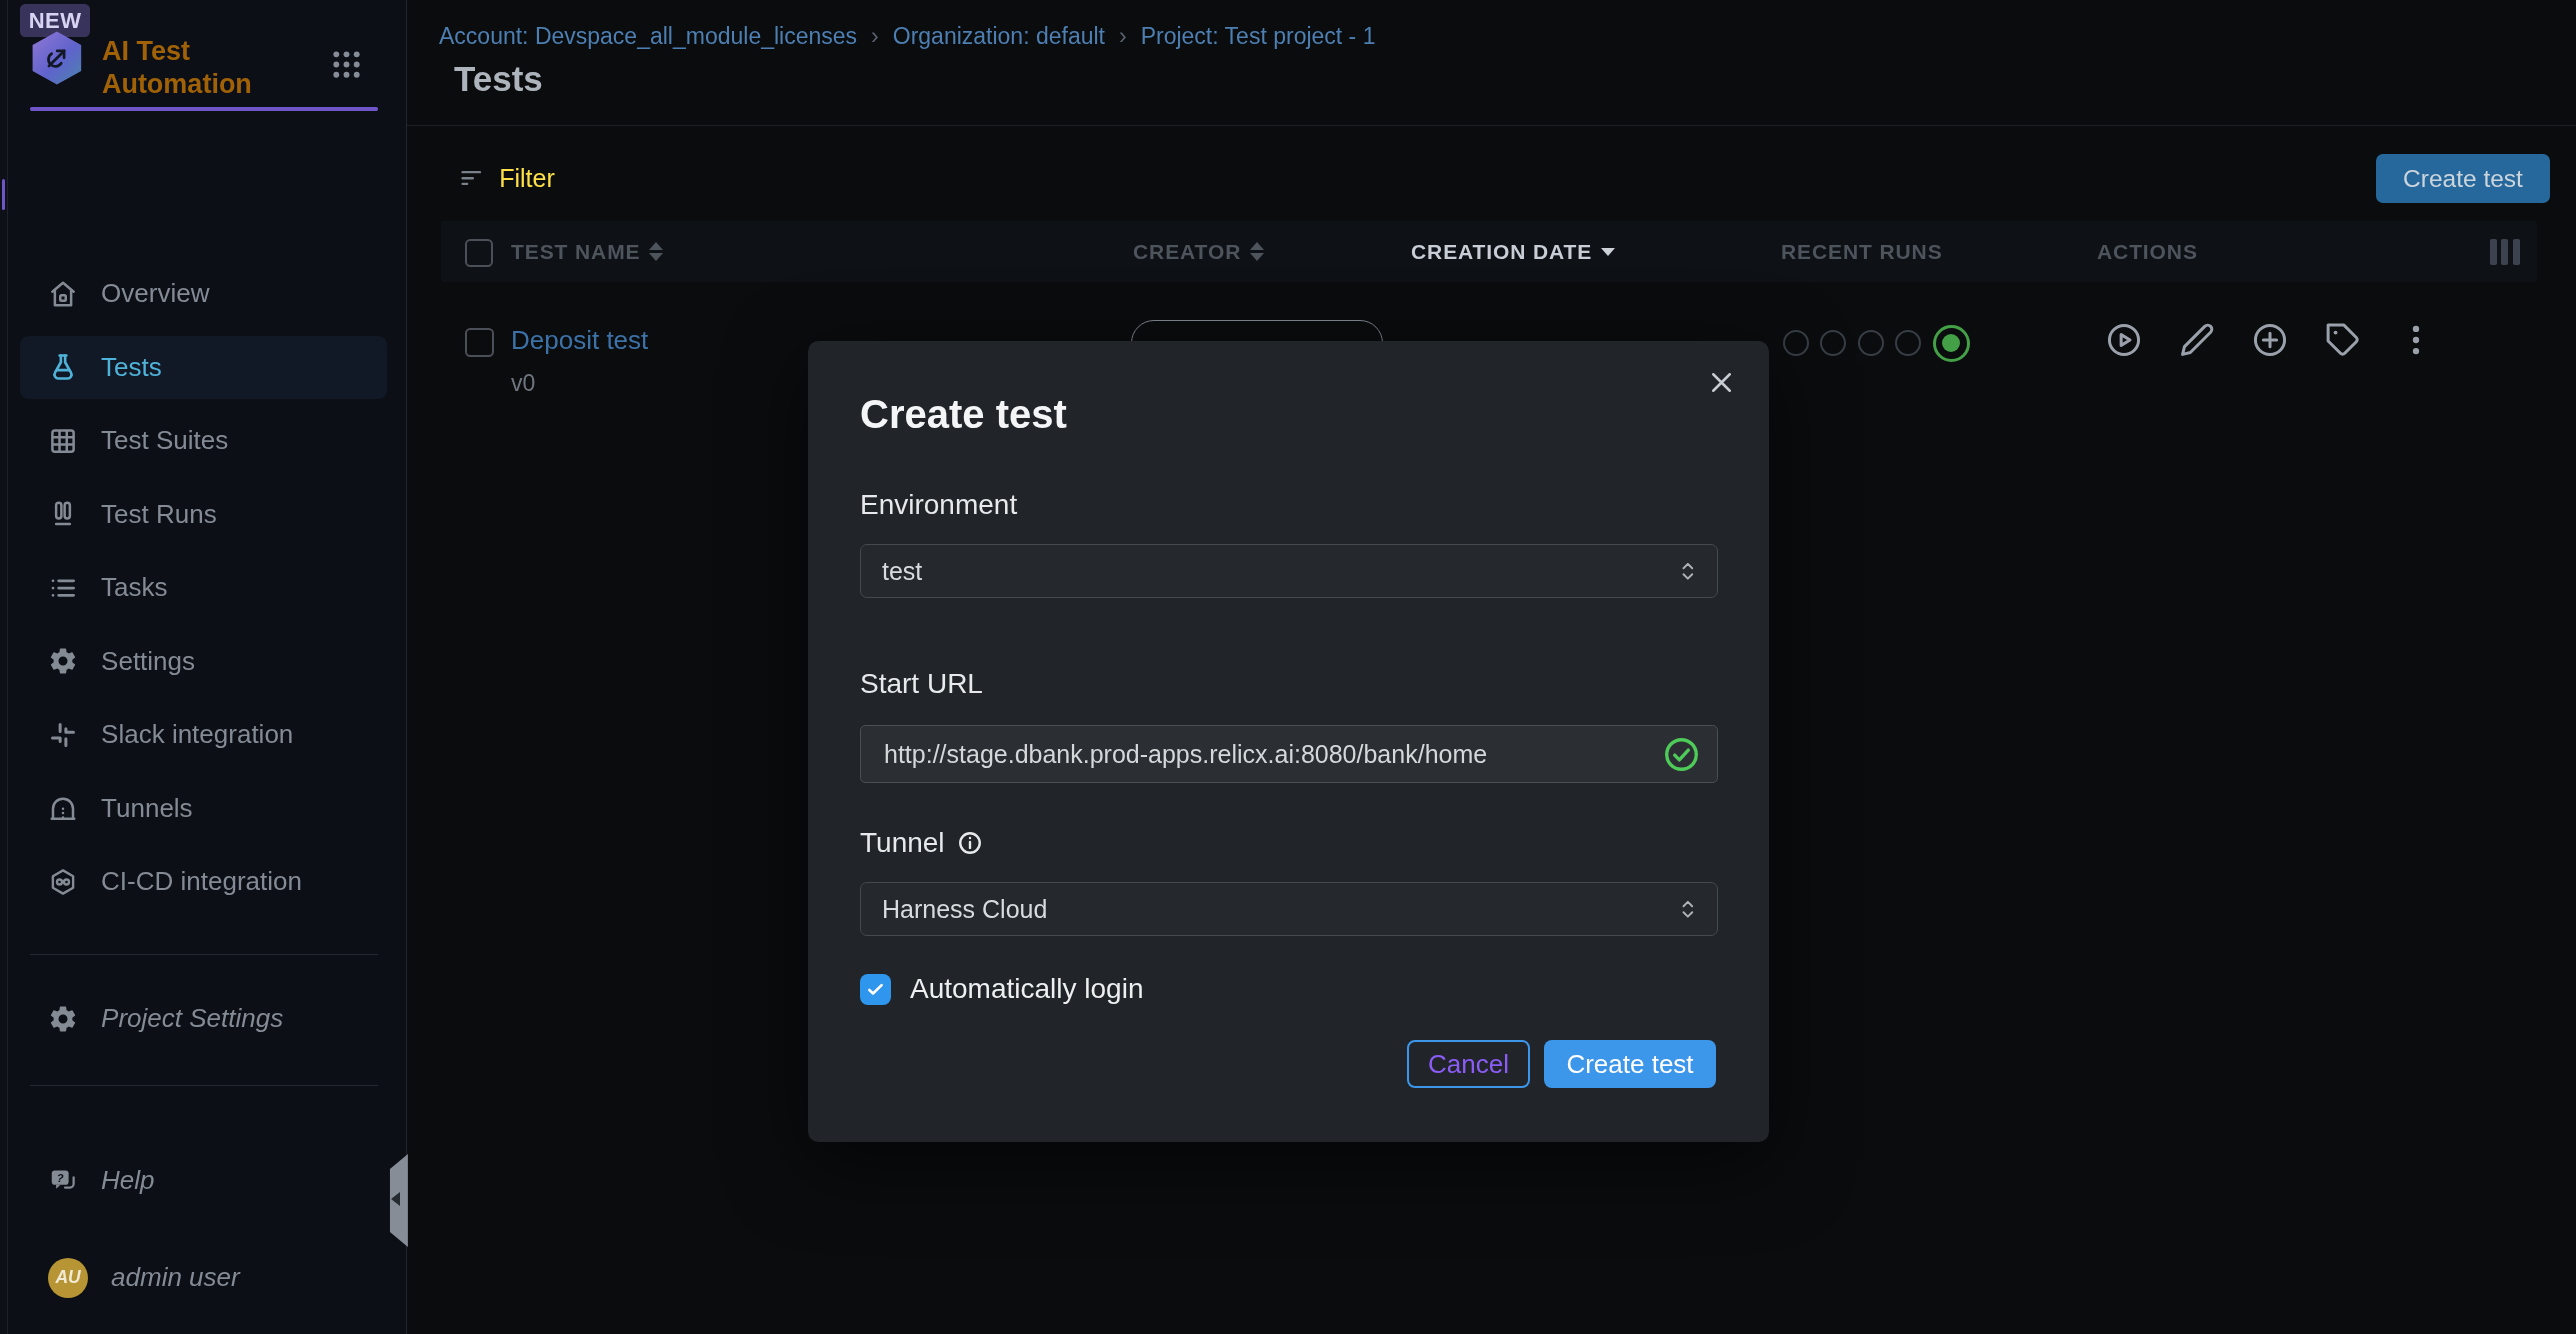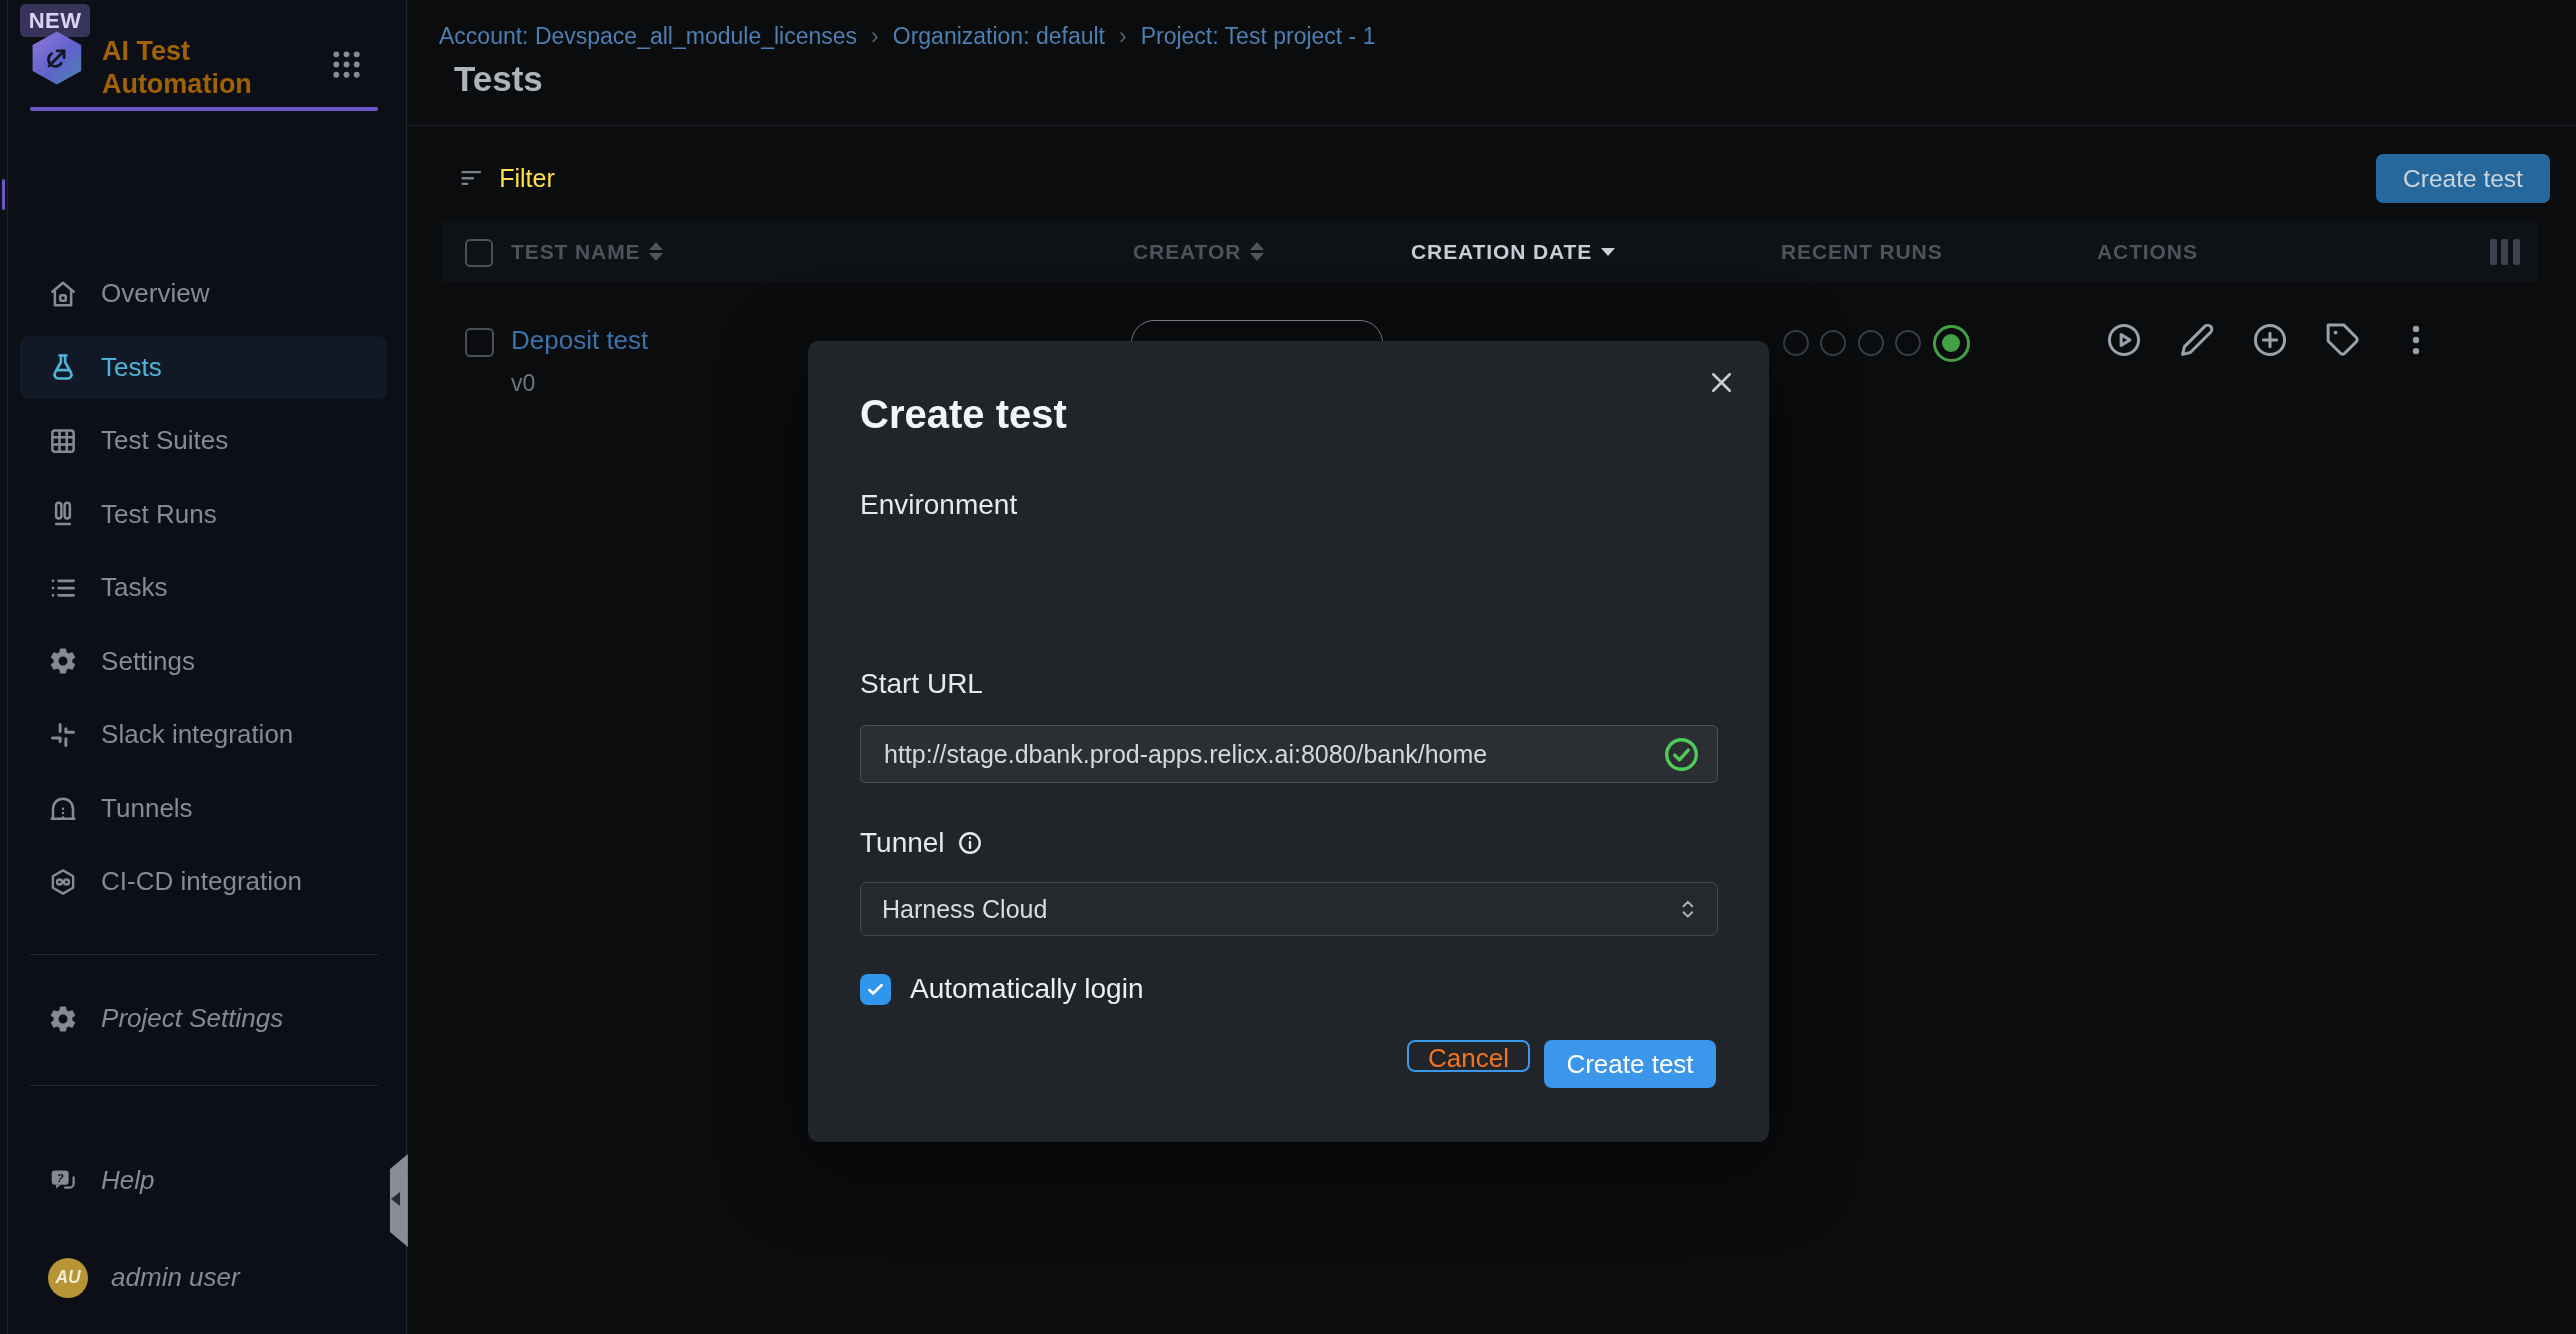--- a/index.html
+++ b/index.html
@@ -76,21 +76,21 @@
   .modal-close{position:absolute;right:31px;top:24.5px;width:33px;height:33px;color:#c9ced4;cursor:pointer;background:none;border:none;padding:0;}
   .modal-title{position:absolute;left:52px;top:51px;font-size:40px;font-weight:bold;color:#f3f5f7;}
   .fld-label{position:absolute;left:52px;font-size:28px;color:#e7e9ec;display:flex;align-items:center;gap:12.2px;}
   .select{position:absolute;left:52px;width:858px;height:54px;background:#25292e;border:0.9px solid #454a51;border-radius:7px;display:flex;align-items:center;justify-content:space-between;padding:0 21px;box-sizing:border-box;cursor:pointer;}
   .select .val{font-size:25px;color:#d9dcdf;}
   .url-input{position:absolute;left:52px;top:384px;width:858px;height:58px;background:#2b2f34;border:0.9px solid #4b5057;border-radius:5.2px;display:flex;align-items:center;justify-content:space-between;padding:0 17.5px 0 23px;box-sizing:border-box;}
   .url-input .val{font-size:25px;color:#d5d8db;white-space:nowrap;}
   .cb-row{position:absolute;left:52px;top:632px;display:flex;align-items:center;gap:19px;cursor:pointer;}
   .cb{width:31px;height:31px;background:#2f96ed;border-radius:7.9px;display:flex;align-items:center;justify-content:center;}
   .cb-label{font-size:28px;color:#edeff1;}
-  .btn-cancel{position:absolute;left:599px;top:699px;width:123px;height:32px;background:transparent;border:2.2px solid #3c96ea;border-radius:7.9px;color:#f97316;font-size:26px;cursor:pointer;}
+  .btn-cancel{position:absolute;left:599px;top:699px;width:123px;height:48px;background:transparent;border:2.2px solid #3c96ea;border-radius:7.9px;color:#8b5cf6;font-size:26px;cursor:pointer;}
   .btn-submit{position:absolute;left:736px;top:699px;width:172px;height:48px;background:#3c96ea;border:none;border-radius:7.9px;color:#ffffff;font-size:26px;cursor:pointer;}
 </style>
 </head>
 <body>
 
 <div id="app">
 
   <div id="rail">
     <div id="rail-thumb"></div>
   </div>
@@ -316,20 +316,27 @@
 
   <div class="modal">
     <button class="modal-close">
       <svg width="33" height="33" viewBox="0 0 24 24" fill="none" stroke="currentColor" stroke-width="1.8" stroke-linecap="round">
           <path d="M6 6l12 12M18 6 6 18"></path>
         </svg>
     </button>
     <div class="modal-title">Create test</div>
 
     <div class="fld-label" style="top:148px">Environment</div>
+    <div class="select" style="top:203px">
+      <span class="val">test</span>
+      <svg width="15.7" height="24.5" viewBox="0 0 18 28" fill="none" stroke="#aeb3ba" stroke-width="2.2" stroke-linecap="round" stroke-linejoin="round">
+        <path d="M4 10.5 9 5.5l5 5"></path>
+          <path d="M4 17.5l5 5 5-5"></path>
+      </svg>
+    </div>
 
     <div class="fld-label" style="top:327px">Start URL</div>
     <div class="url-input">
       <span class="val">http://stage.dbank.prod-apps.relicx.ai:8080/bank/home</span>
       <svg width="37" height="37" viewBox="0 0 24 24" fill="none" stroke="#4ecb58" stroke-width="2.2" stroke-linecap="round" stroke-linejoin="round">
         <circle cx="12" cy="12" r="9.6"></circle>
           <path d="M7.6 12.4l3 3.1 5.8-6.4"></path>
       </svg>
     </div>
 

